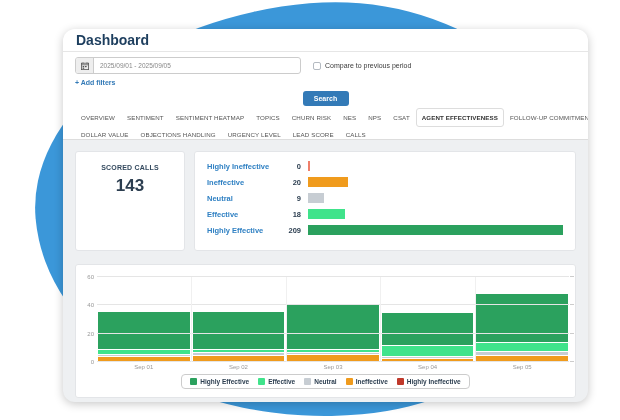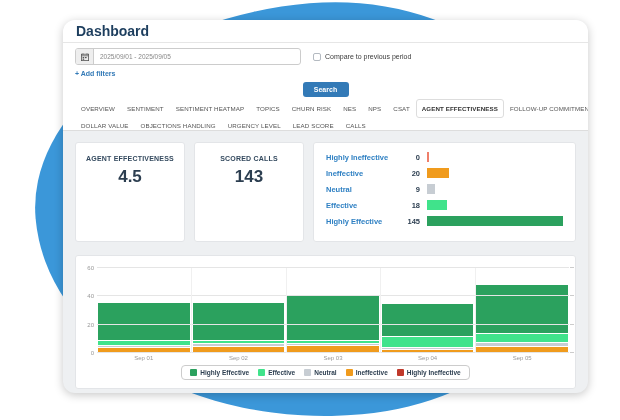--- a/index.html
+++ b/index.html
@@ -7,21 +7,21 @@
     width:620px; height:420px; position:relative; overflow:hidden;
     background:#ffffff; font-family:"Liberation Sans", sans-serif;
     -webkit-font-smoothing:antialiased;
   }
   .blob {
     position:absolute; left:36px; top:4px; width:550px; height:414px;
     background:#3b97d9; transform:rotate(-5deg);
     border-radius:53% 47% 44% 56% / 46% 54% 46% 54%;
   }
   .panel {
-    position:absolute; left:63px; top:20px; width:525px; height:373px;
+    position:absolute; left:63px; top:29px; width:525px; height:373px;
     background:#eef0f2; border-radius:12px; overflow:hidden;
     box-shadow:0 2px 10px rgba(0,0,0,.22);
   }
   .panel-header { background:#fff; height:22px; border-bottom:1px solid #e6e6e6; }
   .panel-title { font-size:14px; font-weight:bold; color:#1d3e5e; line-height:22px; padding-left:13px; }
 
   .white-section { background:#fff; border-bottom:1px solid #dddddd; padding:5px 12px 0; height:88px; box-sizing:border-box; }
   .filter-row { display:flex; align-items:center; height:17px; }
   .date-group { display:flex; width:226px; height:17px; border:1px solid #cccccc; border-radius:3px; background:#fff; box-sizing:border-box; overflow:hidden; }
   .date-addon { width:17px; background:#eeeeee; border-right:1px solid #cccccc; display:flex; align-items:center; justify-content:center; }
@@ -121,24 +121,20 @@
           <div class="tab">URGENCY LEVEL</div>
           <div class="tab">LEAD SCORE</div>
           <div class="tab">CALLS</div>
         </div>
     </div>
   </div>
 
   <div class="panel-body">
     <div class="cards-row">
       <div class="card stat-card">
-        <div class="stat-label">AGENT EFFECTIVENESS</div>
-        <div class="stat-value">4.5</div>
-      </div>
-      <div class="card stat-card">
         <div class="stat-label">SCORED CALLS</div>
         <div class="stat-value">143</div>
       </div>
       <div class="card breakdown-card">
           <div class="bk-row">
             <div class="bk-label">Highly Ineffective</div>
             <div class="bk-value">0</div>
             <div class="bk-bar-wrap">
               <div class="bk-bar" style="background: rgb(239, 127, 106); width: 1.5px;"></div>
             </div>
@@ -159,21 +155,21 @@
           </div>
           <div class="bk-row">
             <div class="bk-label">Effective</div>
             <div class="bk-value">18</div>
             <div class="bk-bar-wrap">
               <div class="bk-bar" style="background: rgb(64, 227, 139); width: 14.4828%;"></div>
             </div>
           </div>
           <div class="bk-row">
             <div class="bk-label">Highly Effective</div>
-            <div class="bk-value">145</div>
+            <div class="bk-value">209</div>
             <div class="bk-bar-wrap">
               <div class="bk-bar" style="background: rgb(43, 161, 94); width: 100%;"></div>
             </div>
           </div>
         </div>
     </div>
 
     <div class="chart-card">
       <div class="plot-row">
         <div class="y-gutter">

